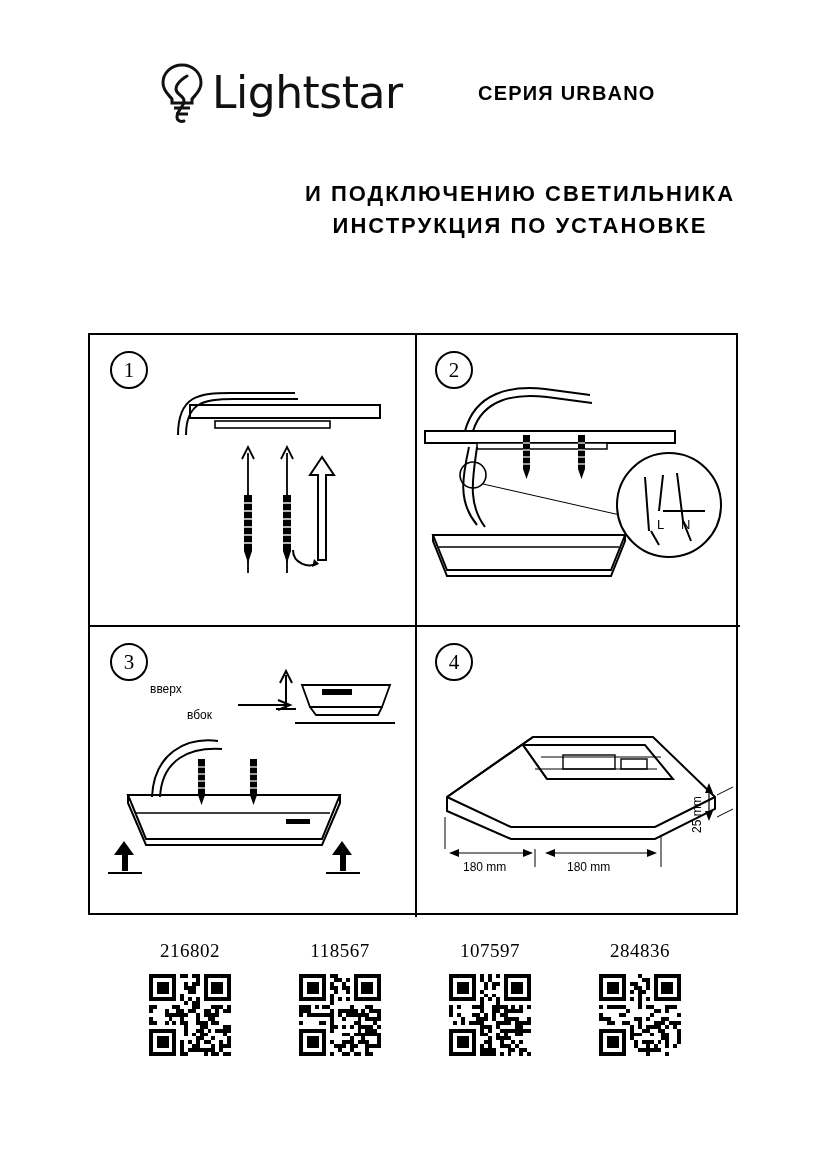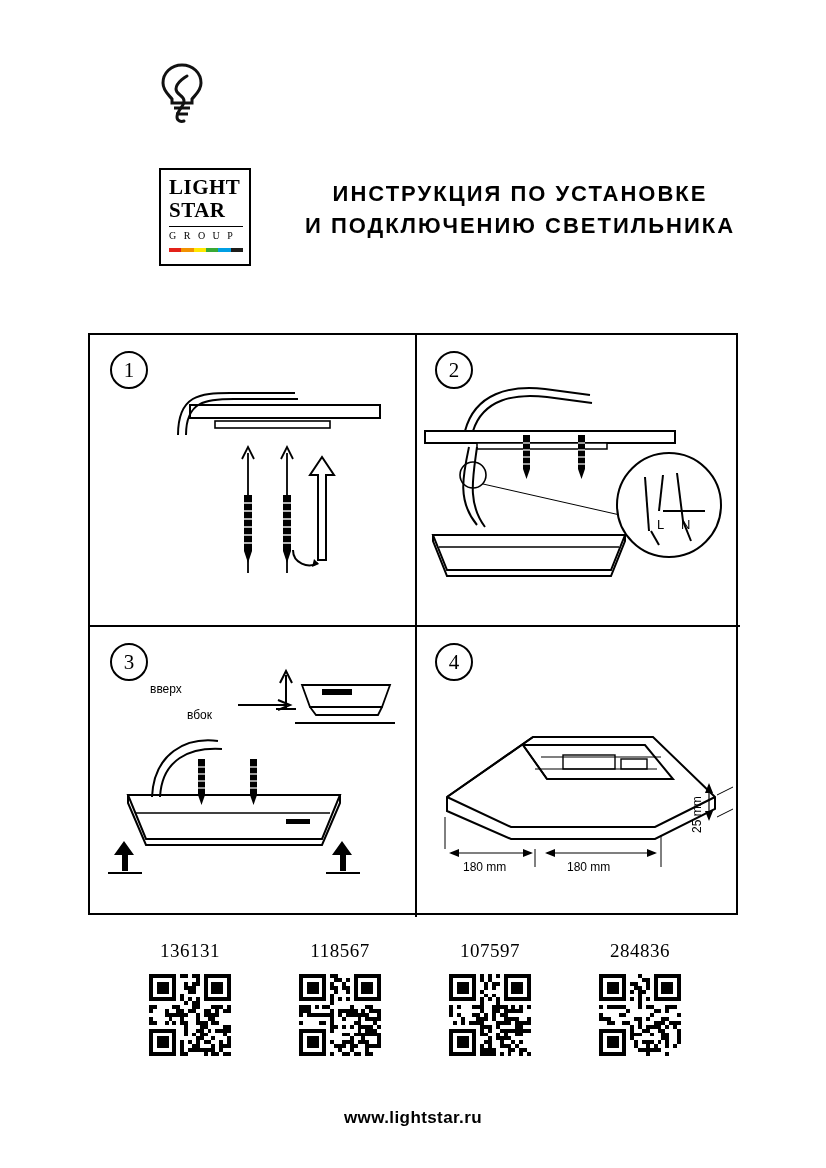--- a/index.html
+++ b/index.html
@@ -182,43 +182,31 @@
 
 <div class="page">
 
   <div class="brand-logo">
     <svg class="brand-mark" viewBox="0 0 44 62">
       <path d="M22 3 C11 3 3 11 3 21 C3 29 9 33 12 37 L12 41 L32 41 L32 37 C35 33 41 29 41 21 C41 11 33 3 22 3 Z" fill="none" stroke="#111" stroke-width="3"></path>
       <path d="M14 46 L30 46" stroke="#111" stroke-width="3" fill="none"></path>
       <path d="M16 52 L28 52" stroke="#111" stroke-width="3" fill="none"></path>
       <path d="M27 14 C27 14 16 20 16 27 C16 33 24 33 24 39 C24 45 17 48 17 55 C17 59 21 60 24 59" fill="none" stroke="#111" stroke-width="3" stroke-linecap="round"></path>
     </svg>
+    <div class="brand-word">Lightstar</div>
   </div>
 
   <div class="series-block">
+    <div class="series-line1">СЕРИЯ URBANO</div>
   </div>
 
-  <div class="group-box">
-    <div class="gl-row1">LIGHT</div>
-    <div class="gl-row2">STAR</div>
-    <div class="gl-rule"></div>
-    <div class="gl-row3">G R O U P</div>
-    <div class="gl-bar">
-      <i style="background:#e32119"></i>
-        <i style="background:#f29100"></i>
-        <i style="background:#ffe800"></i>
-        <i style="background:#3aa935"></i>
-        <i style="background:#009fe3"></i>
-        <i style="background:#1d1d1b"></i>
-    </div>
-  </div>
 
   <div class="title-block">
+    <div class="title-line">И ПОДКЛЮЧЕНИЮ СВЕТИЛЬНИКА</div>
     <div class="title-line">ИНСТРУКЦИЯ ПО УСТАНОВКЕ</div>
-    <div class="title-line">И ПОДКЛЮЧЕНИЮ СВЕТИЛЬНИКА</div>
   </div>
 
   <div class="frame">
     <div class="vline"></div>
     <div class="hline"></div>
 
     <div class="cell cell-1">
       <div class="step-badge">1</div>
       <svg class="art" viewBox="0 0 325 290">
 
@@ -391,21 +379,21 @@
         <path d="M294 158 L294 192" stroke="#000" stroke-width="1.2"></path>
         <path d="M290 166 L294 156 L298 166" fill="#000"></path>
         <path d="M290 184 L294 194 L298 184" fill="#000"></path>
         <text x="286" y="206" font-size="12" transform="rotate(-90 286 206)">25 mm</text>
       </svg>
     </div>
   </div>
 
   <div class="codes">
     <div class="code-item">
-      <div class="code-num">136131</div>
+      <div class="code-num">216802</div>
       <div class="qr">
           <i></i>
           <i></i>
           <i></i>
           <i></i>
           <i></i>
           <i></i>
           <i></i>
           <i style="background: rgb(255, 255, 255);"></i>
           <i></i>
@@ -2176,14 +2164,13 @@
           <i style="background: rgb(255, 255, 255);"></i>
           <i style="background: rgb(255, 255, 255);"></i>
           <i></i>
           <i style="background: rgb(255, 255, 255);"></i>
           <i style="background: rgb(255, 255, 255);"></i>
           <i style="background: rgb(255, 255, 255);"></i>
         </div>
     </div>
   </div>
 
-  <div class="site">www.lightstar.ru</div>
 </div>
 
 </body></html>

